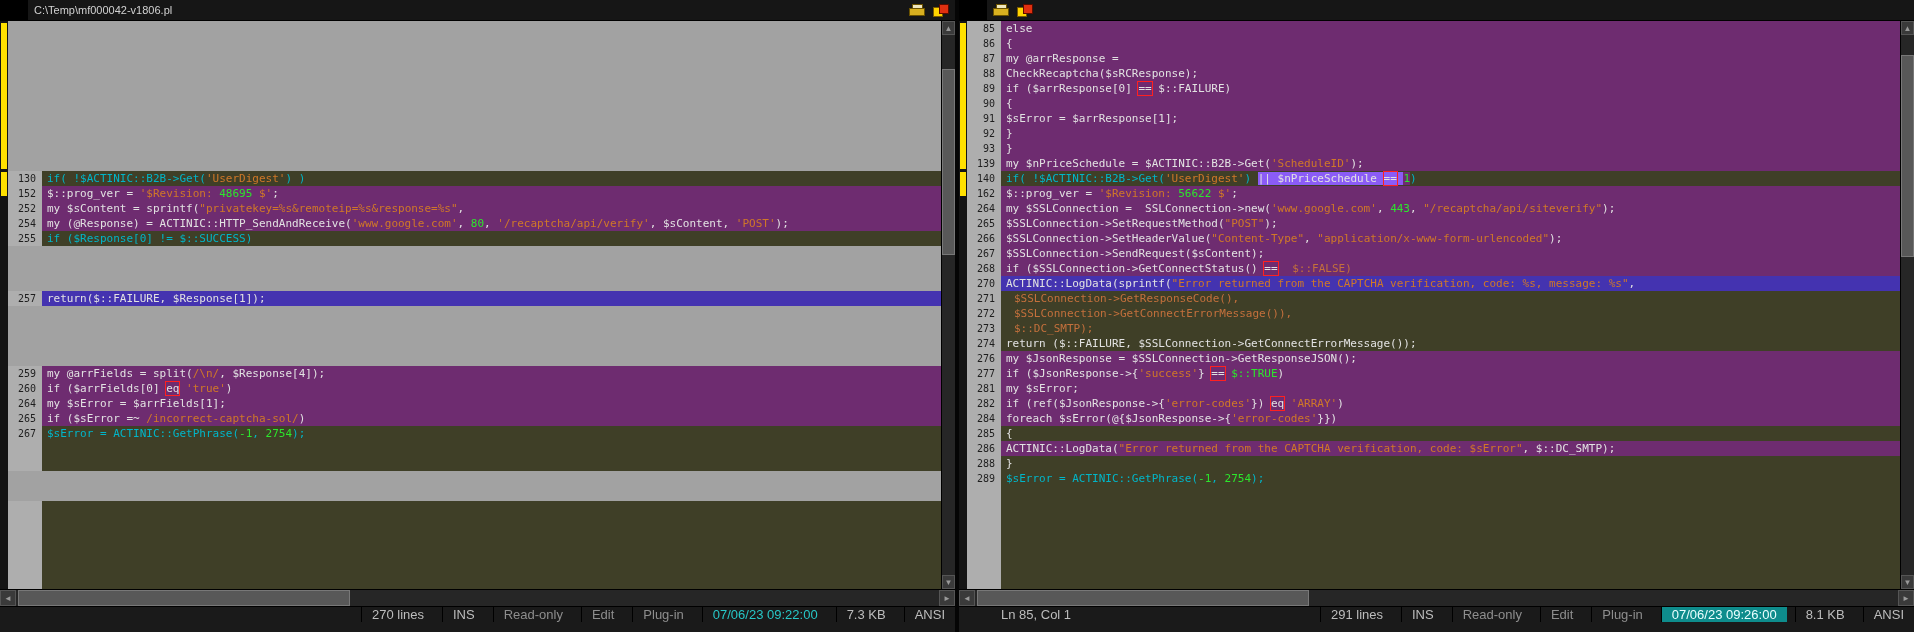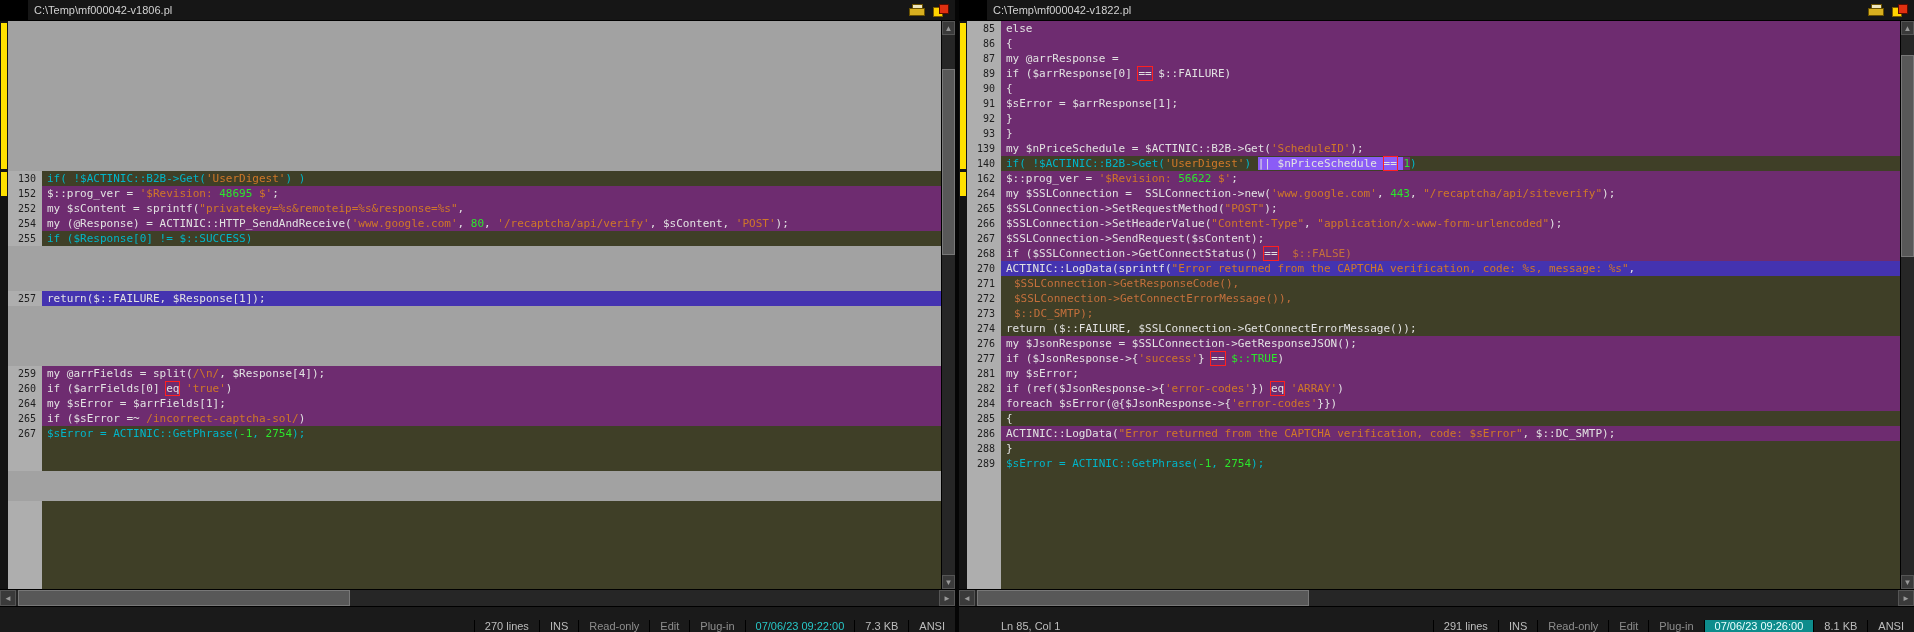--- a/index.html
+++ b/index.html
@@ -54,21 +54,21 @@
   .vthumb-l{top:34px;height:186px;}
   .vthumb-r{top:20px;height:202px;}
 
   
   .hscroll{height:16px;flex:0 0 16px;background:#262626;display:flex;border-top:1px solid #000;}
   .harrow{width:16px;flex:0 0 16px;background:#3a3a3a;color:#9a9a9a;font-size:8px;text-align:center;line-height:16px;border:1px solid #555;box-sizing:border-box;}
   .htrack{flex:1 1 auto;position:relative;}
   .hthumb{position:absolute;top:0;left:2px;height:16px;width:36%;background:#585858;border:1px solid #787878;box-sizing:border-box;}
 
   
-  .statusbar{height:25px;flex:0 0 25px;background:#1a1a1a;display:flex;align-items:flex-end;font-size:11px;color:#bdbdbd;border-top:1px solid #000;}
+  .statusbar{height:25px;flex:0 0 25px;background:#1a1a1a;display:flex;align-items:flex-start;font-size:13px;color:#bdbdbd;border-top:1px solid #000;gap:8px;}
   .scell{display:flex;align-items:center;padding:0 10px;border-left:1px solid #000;white-space:nowrap;}
   .s-pos{min-width:130px;border-left:none;padding-left:42px;}
   .s-spacer{flex:1 1 auto;border-left:1px solid #000;}
   .s-dim{color:#8e8e8e;}
   .s-date-l{color:#27c7c7;}
   .s-date-r{background:#0e8c8c;color:#eaffff;}
 </style>
 </head>
 <body>
 
@@ -154,41 +154,41 @@
       <div class="scell s-date-l">07/06/23 09:22:00</div>
       <div class="scell">7.3 KB</div>
       <div class="scell">ANSI</div>
     </div>
   </div>
 
   <div class="pane-divider"></div>
 
   <div class="pane">
     <div class="titlebar">
-      <span class="title-text">C:\Temp\mf000042-v1822.pl</span>
       <span class="title-icons">
         <span class="icon-print">
             <span class="pr-top"></span>
             <span class="pr-body"></span>
           </span>
         <span class="icon-compare">
             <i class="sq-y"></i>
             <i class="sq-r"></i>
           </span>
       </span>
     </div>
     <div class="main">
       <div class="changemap">
         <i class="cm-seg cm-a"></i>
         <i class="cm-seg cm-b"></i>
       </div>
       <div class="rows">
           <div class="crow r-changed"><div class="gut">85</div><div class="ccode"><span class="tok-w">else</span></div></div>
           <div class="crow r-changed"><div class="gut">86</div><div class="ccode"><span class="tok-w">{</span></div></div>
           <div class="crow r-changed"><div class="gut">87</div><div class="ccode"><span class="tok-w">my @arrResponse =</span></div></div>
+          <div class="crow r-changed"><div class="gut">88</div><div class="ccode"><span class="tok-w">CheckRecaptcha($sRCResponse);</span></div></div>
           <div class="crow r-changed"><div class="gut">89</div><div class="ccode"><span class="tok-w">if ($arrResponse[0] </span><span class="tok-w boxed">==</span><span class="tok-w"> $::FAILURE)</span></div></div>
           <div class="crow r-changed"><div class="gut">90</div><div class="ccode"><span class="tok-w">{</span></div></div>
           <div class="crow r-changed"><div class="gut">91</div><div class="ccode"><span class="tok-w">$sError = $arrResponse[1];</span></div></div>
           <div class="crow r-changed"><div class="gut">92</div><div class="ccode"><span class="tok-w">}</span></div></div>
           <div class="crow r-changed"><div class="gut">93</div><div class="ccode"><span class="tok-w">}</span></div></div>
           <div class="crow r-changed"><div class="gut">139</div><div class="ccode"><span class="tok-w">my $nPriceSchedule = $ACTINIC::B2B-&gt;Get(</span><span class="tok-s">'ScheduleID'</span><span class="tok-w">);</span></div></div>
           <div class="crow r-normal"><div class="gut">140</div><div class="ccode"><span class="tok-c">if( !$ACTINIC::B2B-&gt;Get(</span><span class="tok-s">'UserDigest'</span><span class="tok-c">) </span><span class="tok-hw">|| $nPriceSchedule </span><span class="tok-hw boxed">==</span><span class="tok-hw"> </span><span class="tok-hn">1</span><span class="tok-c">)</span></div></div>
           <div class="crow r-changed"><div class="gut">162</div><div class="ccode"><span class="tok-w">$::prog_ver = </span><span class="tok-s">'$Revision: </span><span class="tok-n">56622</span><span class="tok-s"> $'</span><span class="tok-w">;</span></div></div>
           <div class="crow r-changed"><div class="gut">264</div><div class="ccode"><span class="tok-w">my $SSLConnection =  SSLConnection-&gt;new(</span><span class="tok-s">'www.google.com'</span><span class="tok-w">, </span><span class="tok-n">443</span><span class="tok-w">, </span><span class="tok-s">"/recaptcha/api/siteverify"</span><span class="tok-w">);</span></div></div>
           <div class="crow r-changed"><div class="gut">265</div><div class="ccode"><span class="tok-w">$SSLConnection-&gt;SetRequestMethod(</span><span class="tok-s">"POST"</span><span class="tok-w">);</span></div></div>

